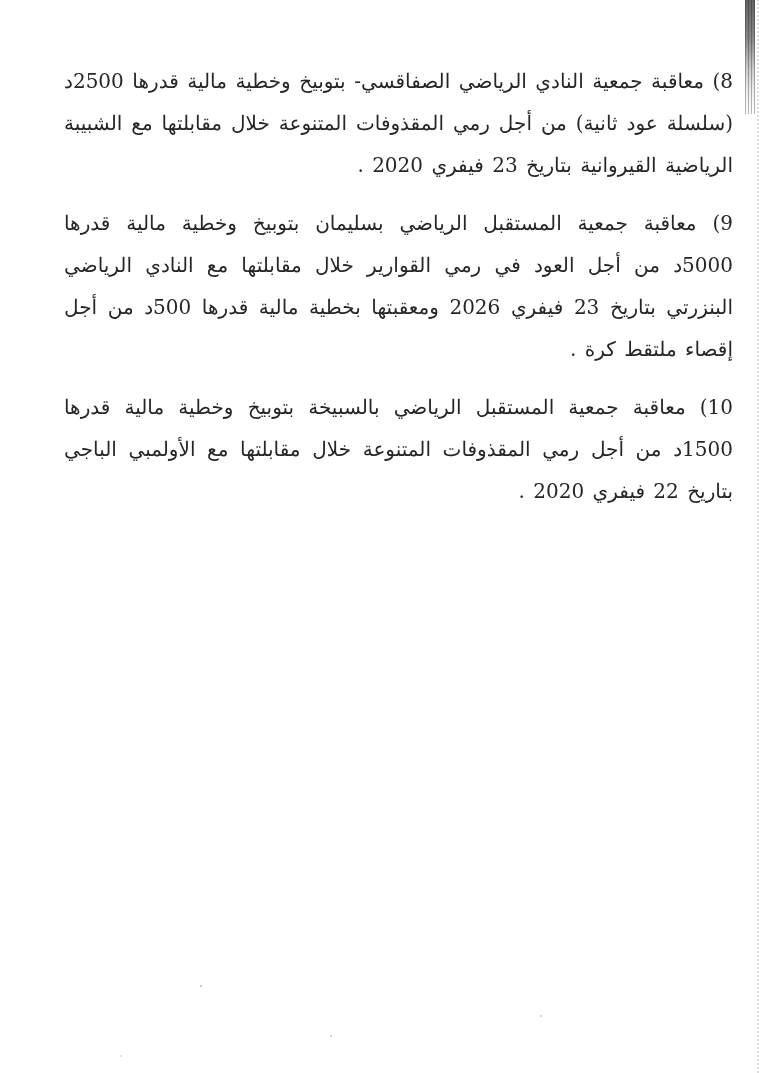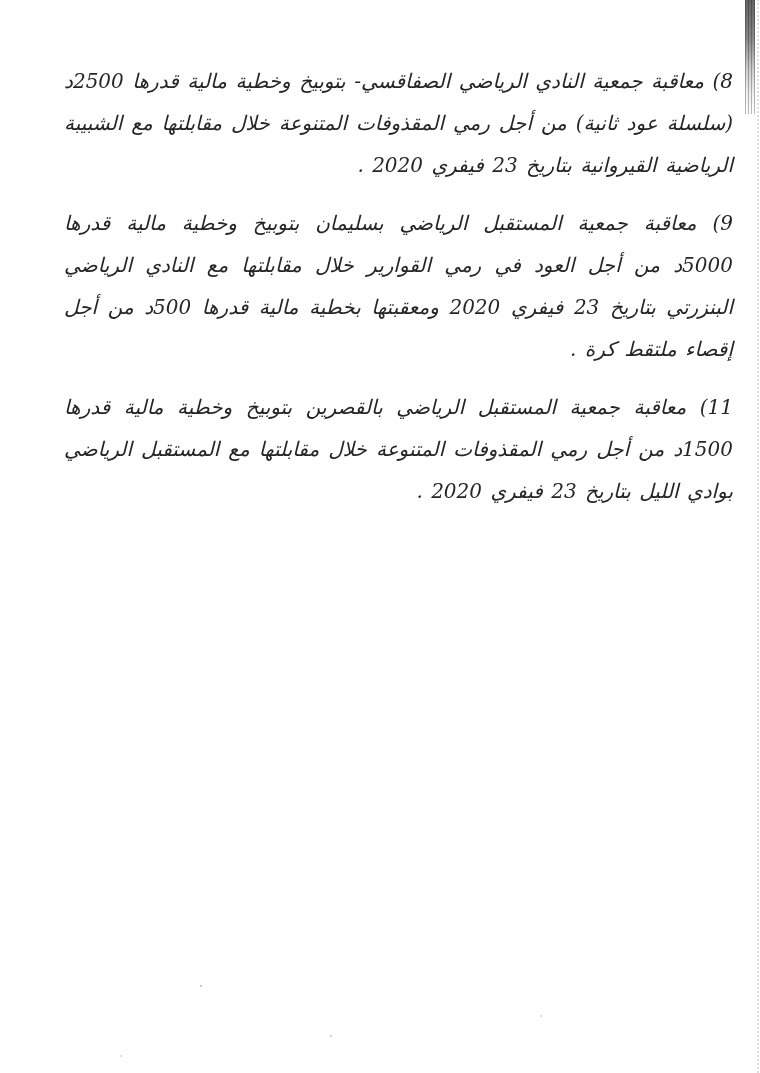--- a/index.html
+++ b/index.html
@@ -11,21 +11,20 @@
     width: 760px;
     height: 1073px;
     position: relative;
     overflow: hidden;
     font-family: "DejaVu Serif", serif;
   }
   .page {
     position: absolute;
     inset: 0;
     background: #ffffff;
-    font-style: italic;
   }
   
   .scan-streak {
     position: absolute;
     top: -4px;
     right: 5px;
     width: 10px;
     height: 118px;
     background:
       repeating-linear-gradient(90deg, rgba(20,20,20,0.30) 0 1px, rgba(0,0,0,0) 1px 3px),
@@ -74,16 +73,16 @@
 </head>
 <body>
 
 <div class="page">
   <div class="scan-streak"></div>
   <div class="edge-dots"></div>
   <div class="specks"></div>
 
   <div class="content">
     <p class="para">8) معاقبة جمعية النادي الرياضي الصفاقسي- بتوبيخ وخطية مالية قدرها 2500د (سلسلة عود ثانية) من أجل رمي المقذوفات المتنوعة خلال مقابلتها مع الشبيبة الرياضية القيروانية بتاريخ 23 فيفري 2020 .</p>
-    <p class="para">9) معاقبة جمعية المستقبل الرياضي بسليمان بتوبيخ وخطية مالية قدرها 5000د من أجل العود في رمي القوارير خلال مقابلتها مع النادي الرياضي البنزرتي بتاريخ 23 فيفري 2020 ومعقبتها بخطية مالية قدرها 500د من أجل إقصاء ملتقط كرة .</p>
-    <p class="para">11) معاقبة جمعية المستقبل الرياضي بالقصرين بتوبيخ وخطية مالية قدرها 1500د من أجل رمي المقذوفات المتنوعة خلال مقابلتها مع المستقبل الرياضي بوادي الليل بتاريخ 23 فيفري 2020 .</p>
+    <p class="para">9) معاقبة جمعية المستقبل الرياضي بسليمان بتوبيخ وخطية مالية قدرها 5000د من أجل العود في رمي القوارير خلال مقابلتها مع النادي الرياضي البنزرتي بتاريخ 23 فيفري 2026 ومعقبتها بخطية مالية قدرها 500د من أجل إقصاء ملتقط كرة .</p>
+    <p class="para">10) معاقبة جمعية المستقبل الرياضي بالسبيخة بتوبيخ وخطية مالية قدرها 1500د من أجل رمي المقذوفات المتنوعة خلال مقابلتها مع الأولمبي الباجي بتاريخ 22 فيفري 2020 .</p>
   </div>
 </div>
 
 </body></html>

